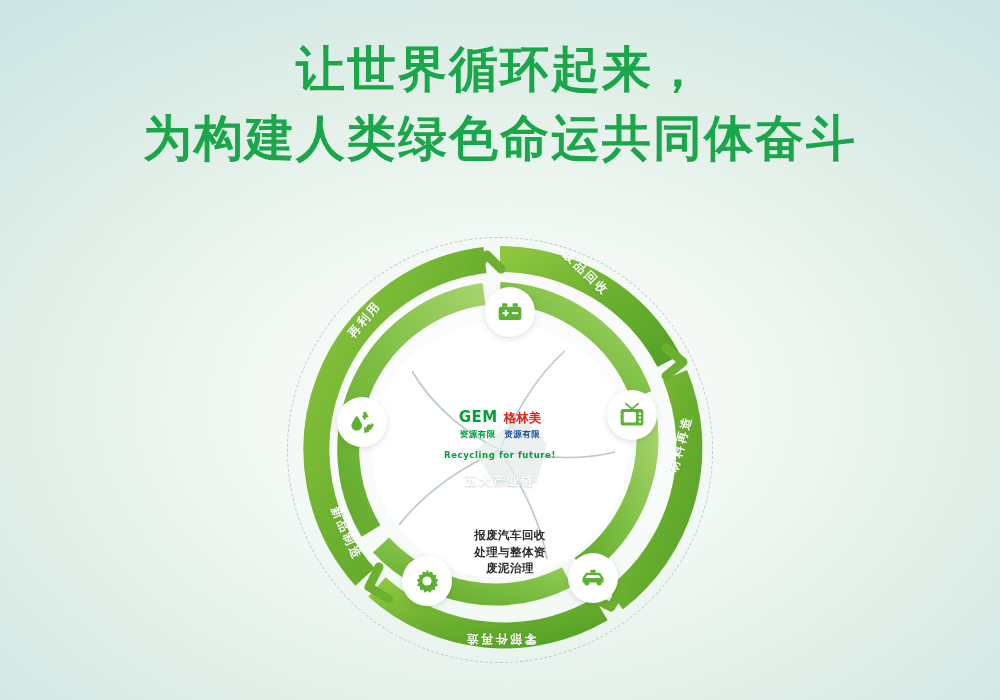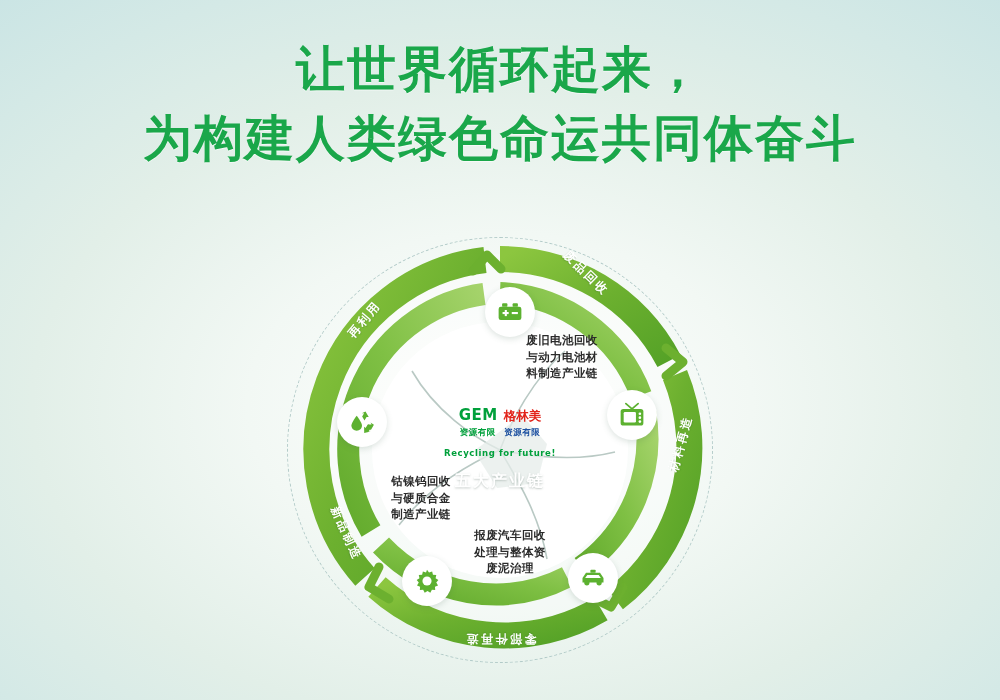--- a/index.html
+++ b/index.html
@@ -69,21 +69,21 @@
   .slogan{
     margin-top:2px;font-size:8.5px;font-weight:bold;color:#00a03b;
     letter-spacing:.5px;
   }
   .slogan .b{color:#1b4fa0;}
   .tagline{
     margin-top:9px;font-size:8.5px;font-weight:bold;color:#00a03b;
     letter-spacing:.6px;font-family:"DejaVu Sans",sans-serif;
   }
   .five{
-    margin-top:13px;font-size:16px;font-weight:bold;color:#ffffff;
+    margin-top:13px;font-size:12px;font-weight:bold;color:#ffffff;
     letter-spacing:2px;
     text-shadow:0 1px 2px rgba(90,110,100,.35);
   }
 
   
   .ring-label{
     position:absolute;color:#ffffff;font-size:12px;font-weight:bold;
     letter-spacing:2.5px;white-space:nowrap;
     text-shadow:0 1px 1px rgba(40,90,40,.25);
     font-family:"DejaVu Sans","Liberation Sans",sans-serif;
@@ -157,32 +157,26 @@
           <path d="M 215 235 C 188 222 150 196 127 156"></path>
         </g>
 
         <path d="M 215 235 L 280 136 L 330 237 L 262 344 L 114 310 Z" fill="none"></path>
         <path d="M 237 200 L 262 229 L 252 268 L 212 273 L 189 236 Z" fill="#e6ecea" opacity="0.75"></path>
       </g>
 
       <circle cx="215" cy="235" r="56" fill="url(#centerGlow)" opacity="0.0"></circle>
     </svg>
 
-    <div class="seg-label" style="left:224px;top:117px;width:106px;">废旧电池回收
-与动力电池材
-料制造产业链</div>
 
 
     <div class="seg-label" style="left:173px;top:312px;width:104px;">报废汽车回收
 处理与整体资
 废泥治理</div>
 
-    <div class="seg-label" style="left:86px;top:258px;width:100px;">钴镍钨回收
-与硬质合金
-制造产业链</div>
 
 
     <div class="icon-node" style="left:200px;top:72px;">
       <svg width="28" height="28" viewBox="0 0 32 32">
         <rect x="3" y="10" width="26" height="15" rx="2.5" fill="#5cb130"></rect>
         <rect x="7" y="6" width="6" height="4" rx="1" fill="#5cb130"></rect>
         <rect x="19" y="6" width="6" height="4" rx="1" fill="#5cb130"></rect>
         <rect x="7.5" y="16" width="7" height="2.4" fill="#ffffff"></rect>
         <rect x="10" y="13.7" width="2.4" height="7" fill="#ffffff"></rect>
         <rect x="18" y="16" width="7" height="2.4" fill="#ffffff"></rect>

